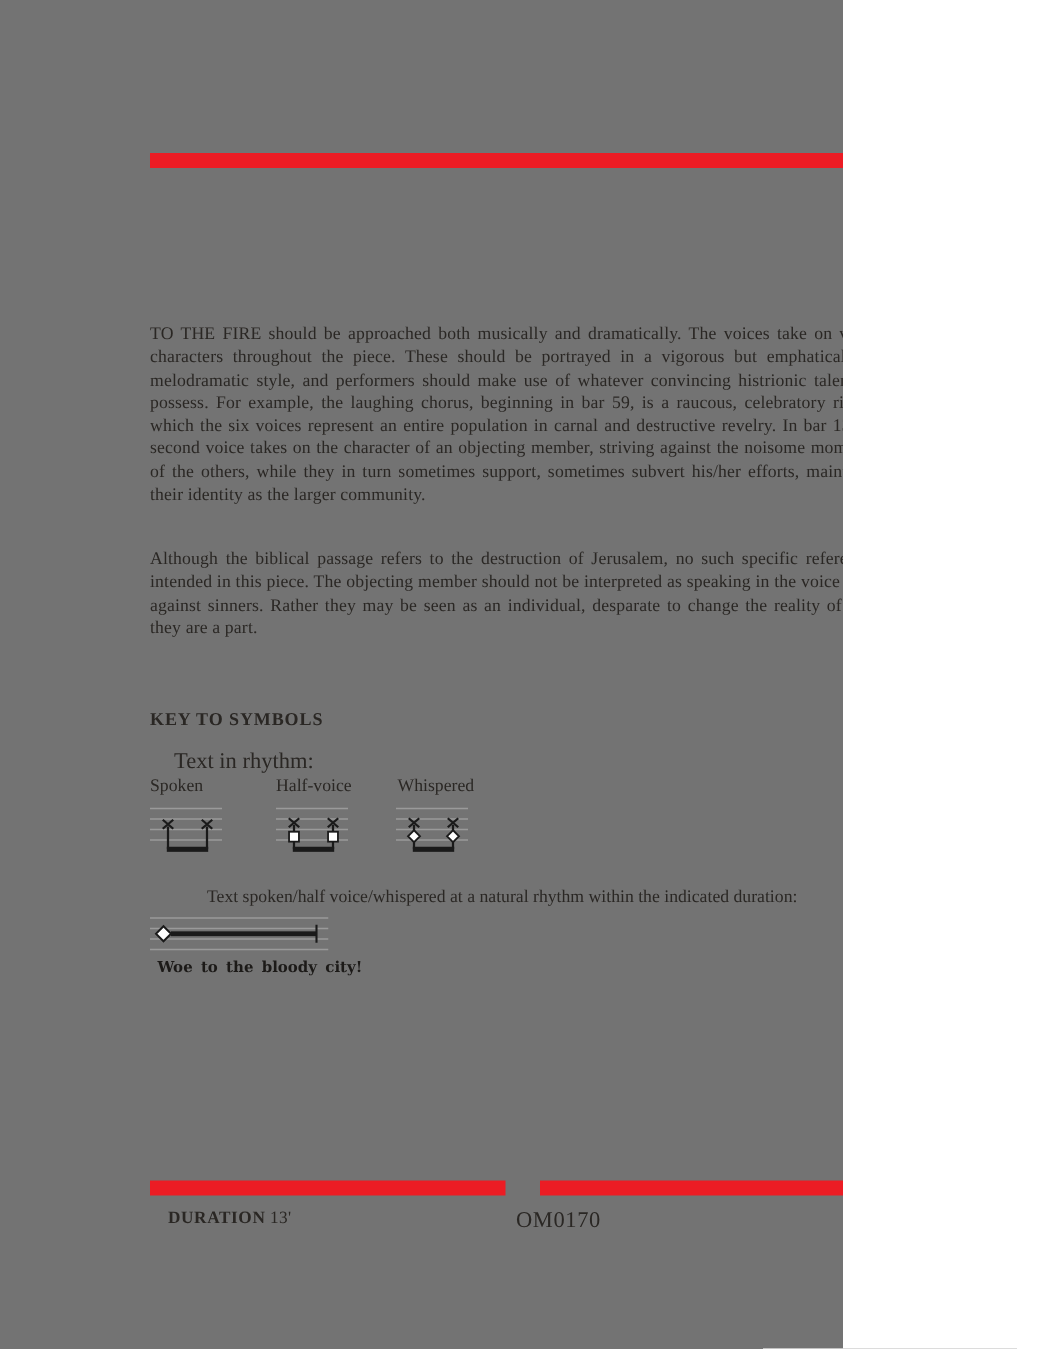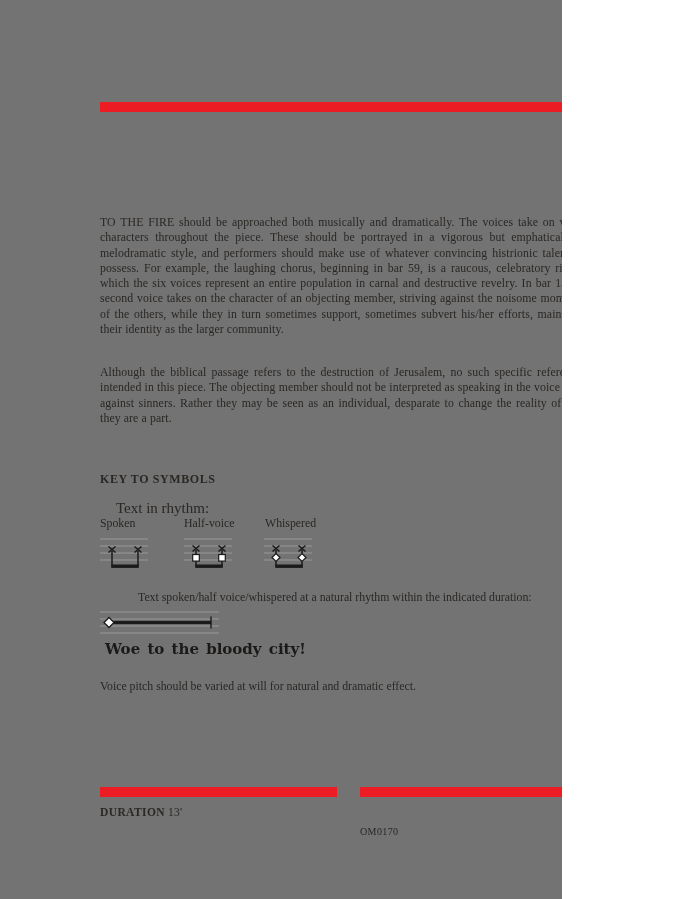--- a/index.html
+++ b/index.html
@@ -67,46 +67,45 @@
     font-size: 11.8px;
     margin-left: 38px;
   }
   .duration-figure { position: absolute; left: 100px; top: 607px; }
   .lyric {
     position: absolute;
     left: 105px;
     top: 640px;
     font-family: "DejaVu Serif", serif;
     font-weight: bold;
-    font-size: 15px;
+    font-size: 10px;
     word-spacing: 2px;
     color: #1c1a18;
   }
   .pitch-note {
     position: absolute;
     left: 100px;
     top: 679px;
     width: 495px;
     font-size: 11.8px;
   }
   .footer-left {
     position: absolute;
-    left: 100px;
+    left: 112px;
     top: 806px;
     font-size: 11.5px;
     letter-spacing: 0.2px;
   }
   .footer-left .dur-label { font-weight: bold; letter-spacing: 0.4px; }
   .footer-right {
     position: absolute;
-    left: 360px;
+    left: 344px;
     top: 806px;
-    font-size: 10px;
+    font-size: 15px;
     letter-spacing: 0.4px;
-    margin-top: 20px;
   }
   svg .staff { stroke: #9a9a9a; stroke-width: 1; }
   svg .mark  { stroke: #1a1a1a; }
 </style>
 </head>
 <body>
 
 <div class="page">
 
   <div class="red-bar bar-top"></div>
@@ -182,21 +181,20 @@
       <line class="staff" x1="0" y1="19" x2="119" y2="19"></line>
       <line class="staff" x1="0" y1="26" x2="119" y2="26"></line>
       <path d="M9 10.5 L14 15.5 L9 20.5 L4 15.5 Z" fill="#fefefe" stroke="#1a1a1a" stroke-width="1.3"></path>
       <rect x="14" y="13.9" width="97" height="3.2" fill="#1a1a1a"></rect>
       <line x1="111" y1="9.5" x2="111" y2="21.5" stroke="#1a1a1a" stroke-width="1.4"></line>
     </svg>
   </span>
 
   <p class="lyric">Woe to the bloody city!</p>
 
-  <p class="pitch-note">Voice pitch should be varied at will for natural and dramatic effect.</p>
 
   <div class="red-bar bar-bottom-left"></div>
   <div class="red-bar bar-bottom-right"></div>
 
   <p class="footer-left"><span class="dur-label">DURATION</span> <span>13'</span></p>
   <p class="footer-right">OM0170</p>
 
 </div>
 
 </body></html>

